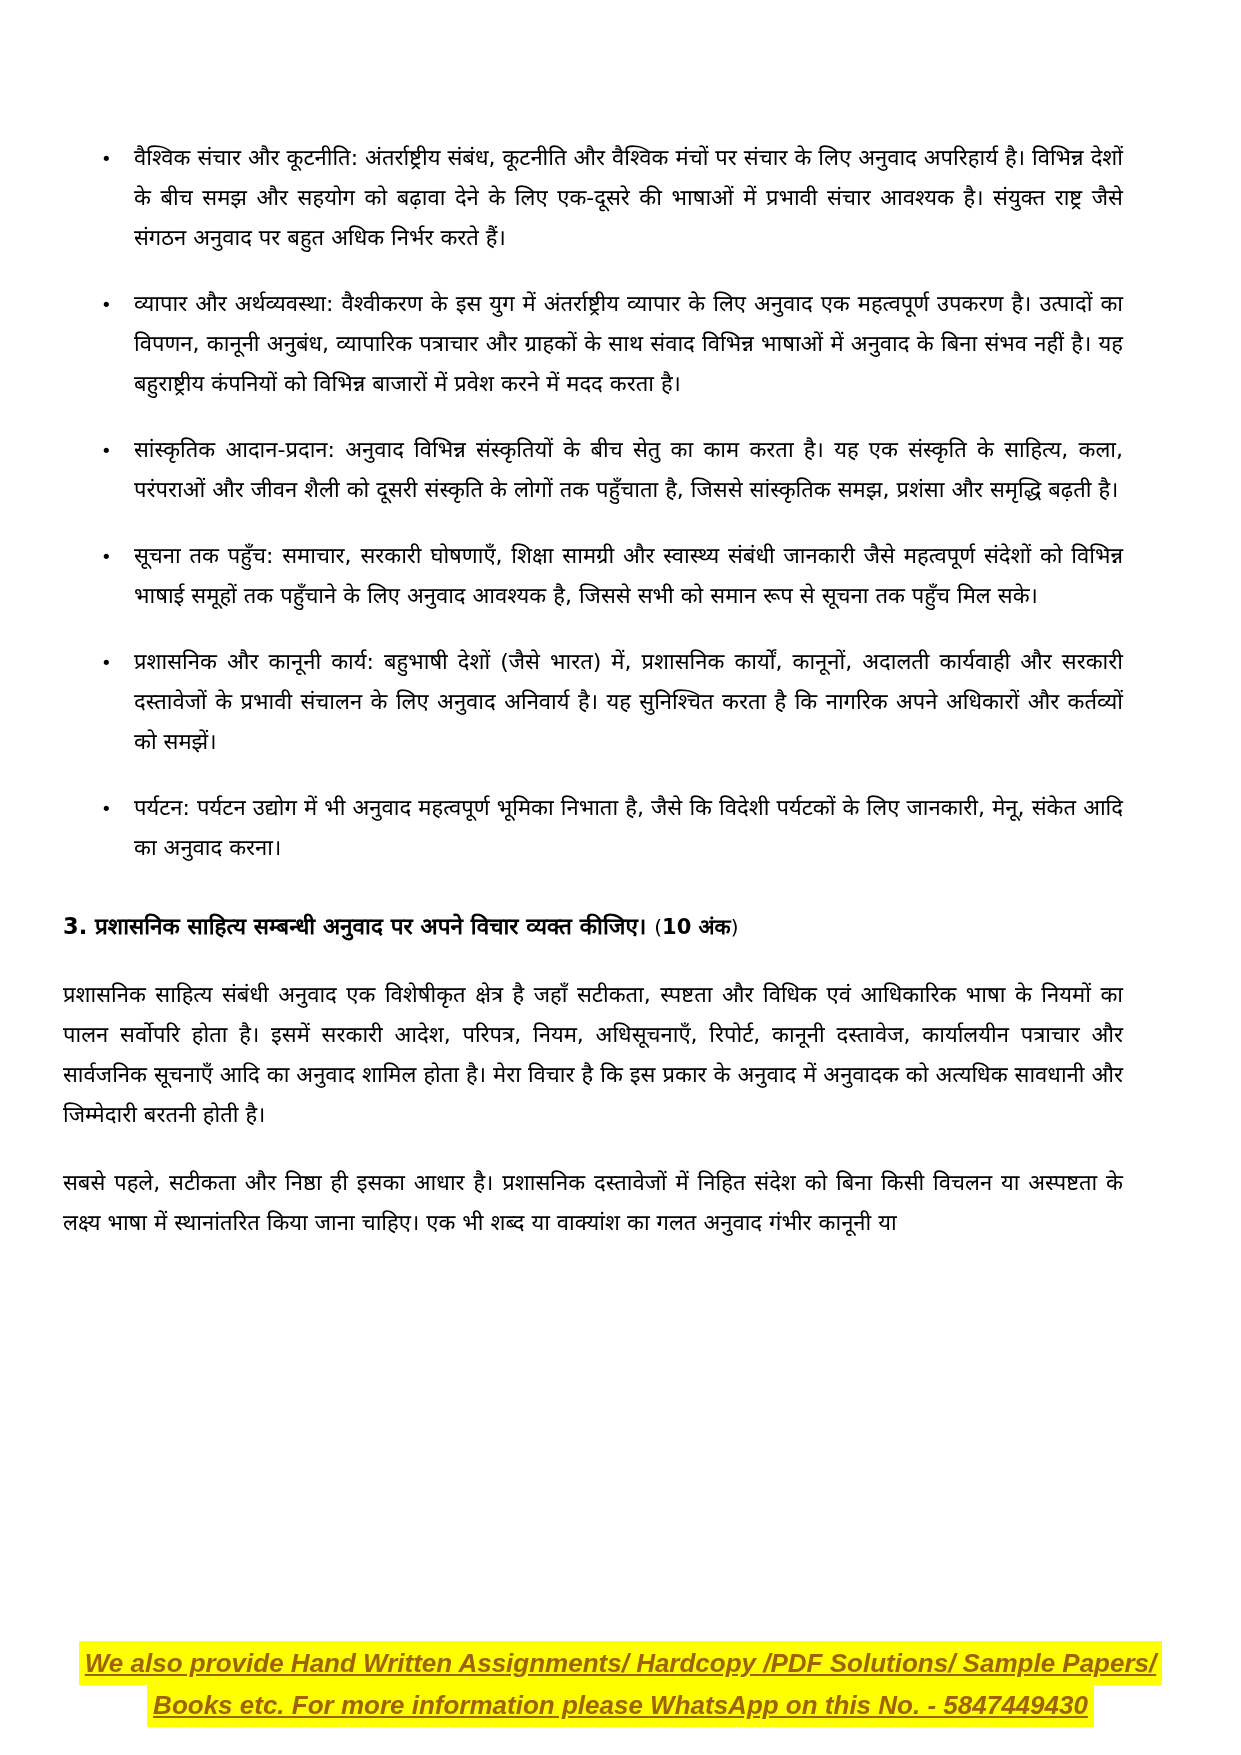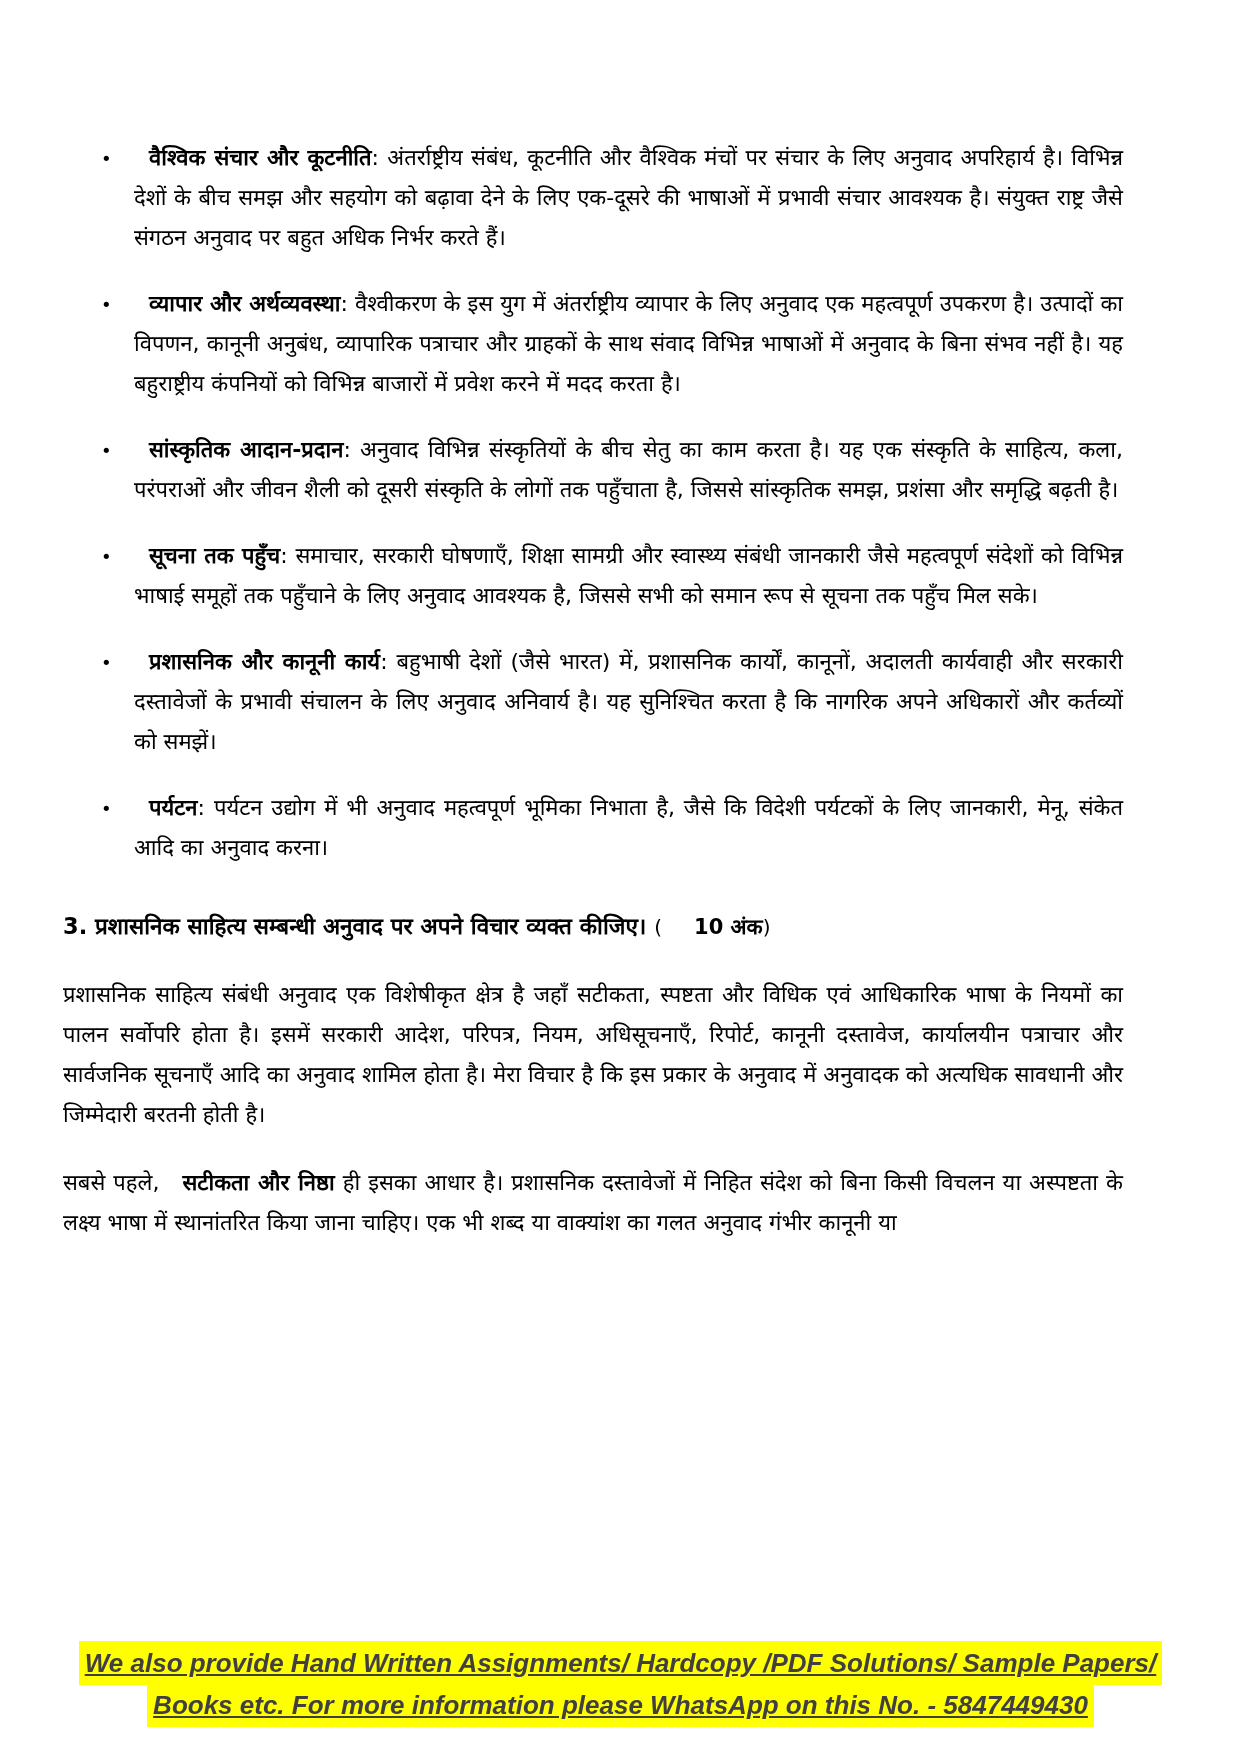--- a/index.html
+++ b/index.html
@@ -32,45 +32,45 @@
     position: relative;
     padding-left: 33px;
     margin-bottom: 26px;
   }
   .bullet-dot {
     position: absolute;
     left: 0;
     top: 1px;
     font-size: 18px;
   }
-  .lead { font-weight: bold; margin-left: 15px; }
+  .lead { font-weight: normal; }
   p.para { margin-top: 28px; }
   .q-head {
     margin-top: 38px;
     font-weight: bold;
     font-size: 22.5px;
     line-height: 40px;
   }
   .q-marks-paren { font-weight: normal; font-size: 20px; }
-  .q-marks { font-weight: bold; font-size: 21px; margin-left: 32px; }
+  .q-marks { font-weight: bold; font-size: 21px; }
   .footer {
     position: absolute;
     left: 0;
     right: 0;
     bottom: 28px;
     text-align: center;
   }
   .footer-line {
     display: block;
     margin: 2px 0;
   }
   .footer-line .hl {
     display: inline;
     background: #ffff00;
-    color: #404040;
+    color: #a16207;
     font-family: "Liberation Sans", sans-serif;
     font-weight: bold;
     font-style: italic;
     text-decoration: underline;
     font-size: 26px;
     line-height: 40px;
     padding: 7px 6px;
   }
 </style>
 </head>

